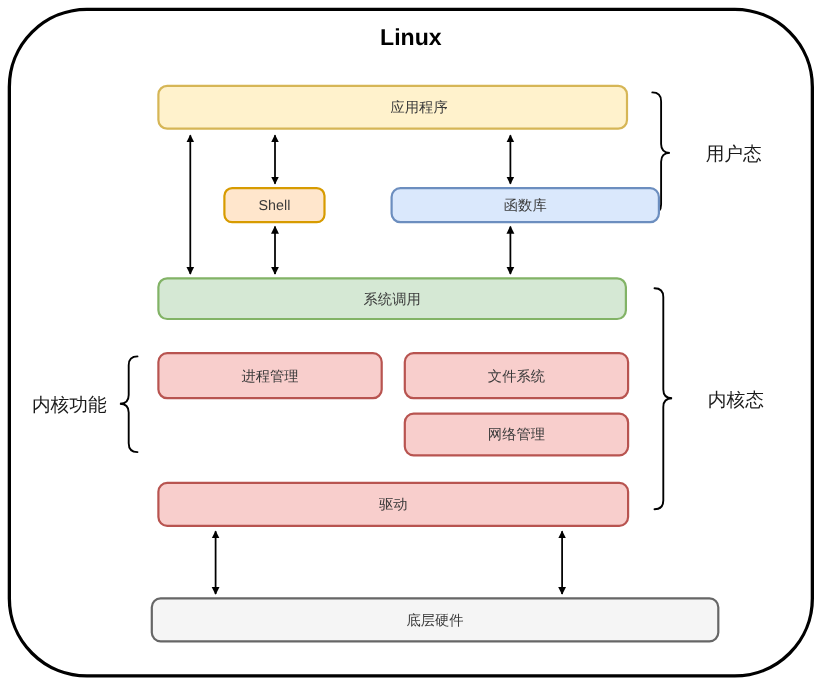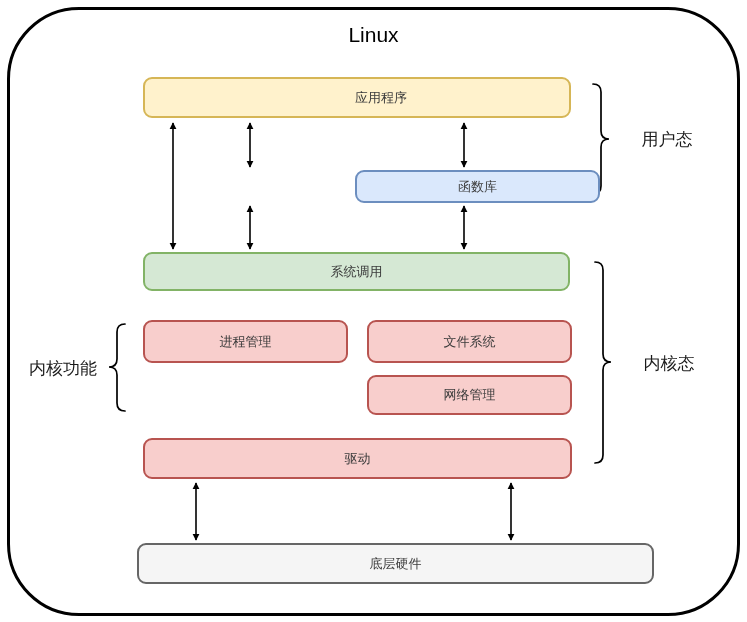--- a/index.html
+++ b/index.html
@@ -10,21 +10,21 @@
     font-family:"Liberation Sans","DejaVu Sans",sans-serif;
     overflow:hidden;
   }
   .frame{
     position:absolute;left:7px;top:7px;width:733px;height:609px;
     border:3px solid #000;border-radius:72px;
     box-sizing:border-box;
   }
   .title{
     position:absolute;left:0;top:23px;width:747px;
-    text-align:center;font-size:21px;font-weight:normal;color:#000;
+    text-align:center;font-size:21px;font-weight:bold;color:#000;
   }
   .overlay{position:absolute;left:0;top:0;pointer-events:none;}
   .box{
     position:absolute;box-sizing:border-box;
     display:flex;align-items:center;justify-content:center;
     font-size:13px;color:#3b3b3b;
     border-radius:9px;border:2px solid;
   }
   .box-app      {left:143px;top:77px; width:428px;height:41px;background:#FFF2CC;border-color:#D6B656;padding-left:48px;}
   .box-shell    {left:203px;top:170px;width:93px; height:33px;background:#FFE6CC;border-color:#D79B00;border-radius:8px;}
@@ -68,20 +68,21 @@
       <line x1="511" y1="483" x2="511" y2="540" marker-start="url(#ah)" marker-end="url(#ah)"></line>
     </g>
     <g stroke="#000" stroke-width="1.7" fill="none" stroke-linecap="round">
       <path d="M593,84 Q601,84 601,92 L601,131 Q601,139 609,139 Q601,139 601,147 L601,186 Q601,194 593,194"></path>
       <path d="M595,262 Q603,262 603,270 L603,354 Q603,362 611,362 Q603,362 603,370 L603,455 Q603,463 595,463"></path>
       <path d="M125,324 Q117,324 117,332 L117,359 Q117,367 109,367 Q117,367 117,375 L117,403 Q117,411 125,411"></path>
     </g>
   </svg>
 
   <div class="box box-app">应用程序</div>
+  <div class="box box-shell">Shell</div>
   <div class="box box-lib">函数库</div>
   <div class="box box-syscall">系统调用</div>
   <div class="box box-process">进程管理</div>
   <div class="box box-files">文件系统</div>
   <div class="box box-network">网络管理</div>
   <div class="box box-driver">驱动</div>
   <div class="box box-hardware">底层硬件</div>
 
   <div class="side-label lbl-user">用户态</div>
   <div class="side-label lbl-kernel">内核态</div>

